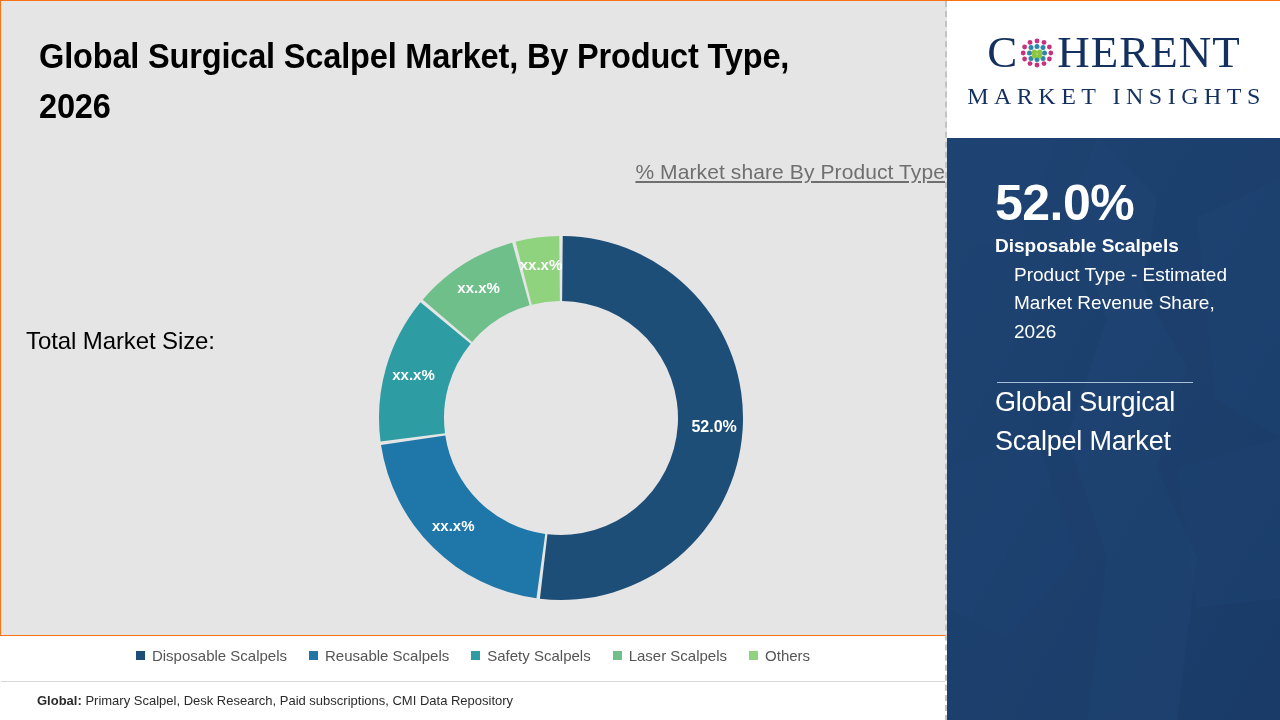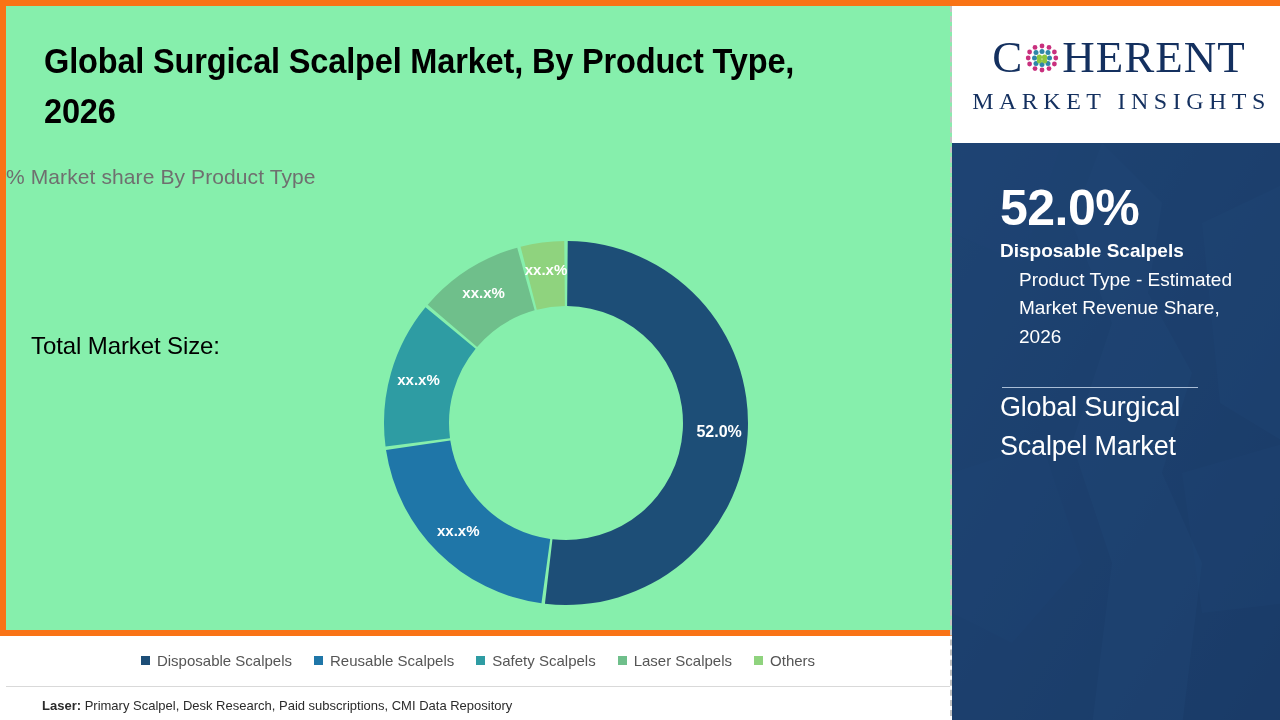--- a/index.html
+++ b/index.html
@@ -5,22 +5,22 @@
   * { box-sizing: border-box; margin: 0; padding: 0; }
   html, body {
     width: 1280px; height: 720px;
     background: #ffffff;
     font-family: "Liberation Sans", sans-serif;
     overflow: hidden;
   }
   #page {
     position: relative;
     width: 1280px; height: 636px;
-    background: #86efac;
-    border: 6px solid #f97316;
+    background: #e5e5e5;
+    border: 1px solid #f97316;
   }
 
   
   .divider {
     position: absolute;
     left: 944px; top: 0; width: 0; height: 720px;
     border-left: 2px dashed #c3c3c3;
   }
 
   
@@ -36,24 +36,25 @@
     line-height: 1.42;
     letter-spacing: -0.2px;
     color: #000000;
     font-family: "Liberation Sans Narrow", "Liberation Sans", sans-serif;
     transform: scaleX(0.93);
     transform-origin: left top;
   }
   .chart-subtitle {
     position: absolute;
     left: 0; top: 159px; width: 944px;
-    text-align: left;
+    text-align: right;
     font-size: 21px;
     color: #6f6f6f;
     letter-spacing: 0.1px;
+    text-decoration: underline;
   }
   .market-size {
     position: absolute;
     left: 25px; top: 324px; width: 300px;
     color: #000000;
   }
   .market-size .ms-label {
     display: block;
     font-size: 24px;
     line-height: 1.35;
@@ -265,21 +266,21 @@
           <span>Laser Scalpels</span>
         </div>
         <div class="legend-item">
           <span class="legend-swatch" style="background: rgb(143, 211, 126);"></span>
           <span>Others</span>
         </div>
       </div>
 
     <div class="source-rule"></div>
     <div class="source">
-      <b>Laser:</b><span> Primary Scalpel, Desk Research, Paid subscriptions, CMI Data Repository</span>
+      <b>Global:</b><span> Primary Scalpel, Desk Research, Paid subscriptions, CMI Data Repository</span>
     </div>
   </div>
 
   <div class="right">
 
     <div class="logo-panel">
       <div class="logo-row">
         <span class="logo-c">C</span>
         <span class="logo-globe">
           <svg viewBox="0 0 38 38" width="38" height="38">

